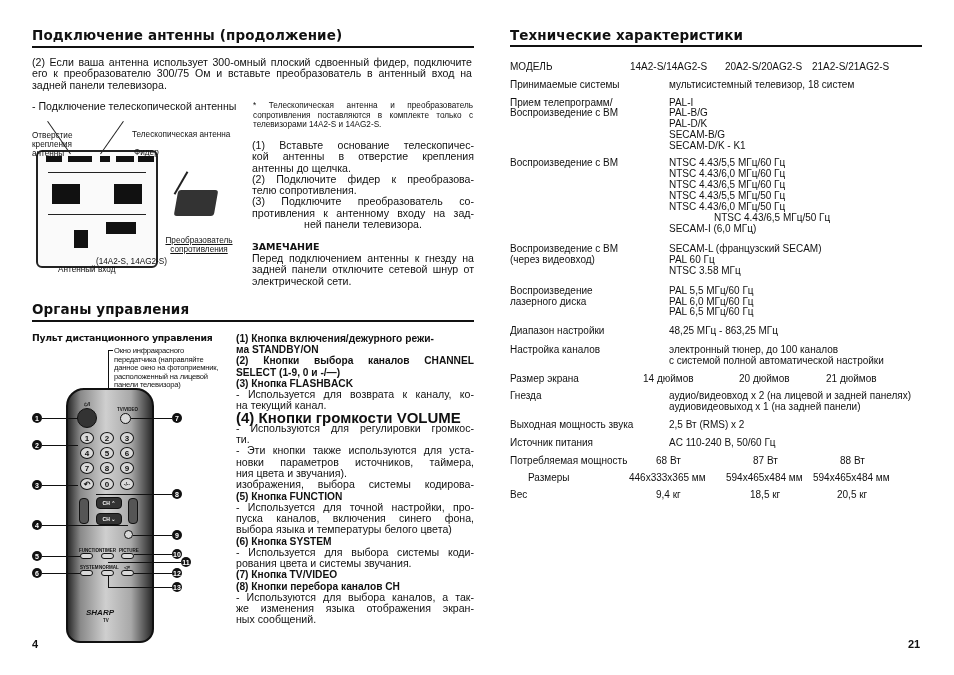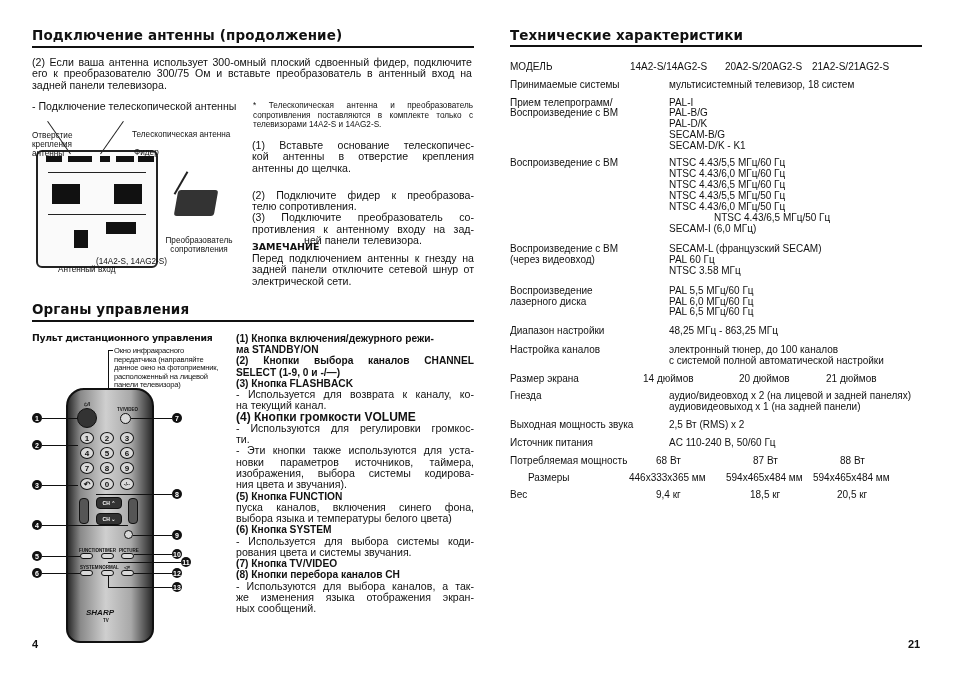--- a/index.html
+++ b/index.html
@@ -69,30 +69,30 @@
 
     <div class="tv-line" style="left:70px; top:114px; width:1px; height:40px; transform:rotate(-35deg); transform-origin:bottom;"></div>
     <div class="tv-line" style="left:100px; top:114px; width:1px; height:40px; transform:rotate(35deg); transform-origin:bottom;"></div>
 
     <div style="position:absolute; left:176px; top:190px; width:40px; height:26px; background:#333; transform:skewX(-10deg); border-radius:3px;"></div>
     <div class="tv-line" style="left:180px; top:170px; width:2px; height:26px; transform:rotate(30deg);"></div>
 
     <div class="lbl" style="left:32px; top:131px; width:45px;">Отверстие крепления антенны</div>
     <div class="lbl" style="left:132px; top:130px;">Телескопическая антенна</div>
     <div class="lbl" style="left:134px; top:148px;">Фидер</div>
-    <div class="lbl" style="left:163px; top:236px; width:72px; text-align:center;">Преобразователь сопротивления</div>
+    <div class="lbl" style="left:163px; top:236px; width:72px; text-align:center;text-decoration:underline;">Преобразователь сопротивления</div>
     <div class="lbl" style="left:96px; top:257px;">(14A2-S, 14AG2-S)</div>
     <div class="lbl" style="left:58px; top:265px;">Антенный вход</div>
   </div>
 
   <div style="position:absolute; left:252px; top:140px; width:222px;">
     <div class="p just" style="position:relative; width:222px; text-align-last:justify;">(1) Вставьте основание телескопичес-</div>
     <div class="p just" style="position:relative; width:222px; text-align-last:justify;">кой антенны в отверстие крепления</div>
     <div class="p" style="position:relative;">антенны до щелчка.</div>
-    <div class="p just" style="position:relative; width:222px; text-align-last:justify;margin-top:16px;">(2) Подключите фидер к преобразова-</div>
+    <div class="p just" style="position:relative; width:222px; text-align-last:justify;">(2) Подключите фидер к преобразова-</div>
     <div class="p" style="position:relative;">телю сопротивления.</div>
     <div class="p just" style="position:relative; width:222px; text-align-last:justify;">(3) Подключите преобразователь со-</div>
     <div class="p just" style="position:relative; width:222px; text-align-last:justify;">противления к антенному входу на зад-</div>
     <div class="p" style="position:relative;text-align:center;">ней панели телевизора.</div>
   </div>
 
   <div class="p bold" style="left:252px; top:241px; font-family:'DejaVu Sans',sans-serif; font-size:9.5px;">ЗАМЕЧАНИЕ</div>
   <div class="p just" style="left:252px; top:253px; width:222px;">Перед подключением антенны к гнезду на задней панели отключите сетевой шнур от электрической сети.</div>
 
   <div class="h1" style="left:32px; top:301px;">Органы управления</div>
@@ -179,28 +179,29 @@
   </div>
 
   <div style="position:absolute; left:236px; top:333px; width:238px;">
     <div class="p bold" style="position:relative; font-size:10.2px; line-height:11.2px;">(1) Кнопка включения/дежурного режи-</div>
     <div class="p bold" style="position:relative; font-size:10.2px; line-height:11.2px;">ма STANDBY/ON</div>
     <div class="p bold just" style="position:relative; font-size:10.2px; line-height:11.2px; text-align-last:justify;">(2) Кнопки выбора каналов CHANNEL</div>
     <div class="p bold" style="position:relative; font-size:10.2px; line-height:11.2px;">SELECT (1-9, 0 и -/—)</div>
     <div class="p bold" style="position:relative; font-size:10.2px; line-height:11.2px;">(3) Кнопка FLASHBACK</div>
     <div class="p just" style="position:relative; text-align-last:justify;">- Используется для возврата к каналу, ко-</div>
     <div class="p" style="position:relative;">на текущий канал.</div>
-    <div class="p bold" style="position:relative; font-size:12px; line-height:11.2px;">(4) Кнопки громкости VOLUME</div>
+    <div class="p bold" style="position:relative; font-size:15px; line-height:11.2px;">(4) Кнопки громкости VOLUME</div>
     <div class="p just" style="position:relative; text-align-last:justify;">- Используются для регулировки громкос-</div>
     <div class="p" style="position:relative;">ти.</div>
     <div class="p just" style="position:relative; text-align-last:justify;">- Эти кнопки также используются для уста-</div>
     <div class="p just" style="position:relative; text-align-last:justify;">новки параметров источников, таймера,</div>
+    <div class="p" style="position:relative;">ния цвета и звучания).</div>
     <div class="p just" style="position:relative; text-align-last:justify;">изображения, выбора системы кодирова-</div>
-    <div class="p" style="position:relative;">ния цвета и звучания).</div>
     <div class="p bold" style="position:relative; font-size:10.2px; line-height:11.2px;">(5) Кнопка FUNCTION</div>
+    <div class="p just" style="position:relative; text-align-last:justify;">- Используется для точной настройки, про-</div>
     <div class="p just" style="position:relative; text-align-last:justify;">пуска каналов, включения синего фона,</div>
     <div class="p" style="position:relative;">выбора языка и температуры белого цвета)</div>
     <div class="p bold" style="position:relative; font-size:10.2px; line-height:11.2px;">(6) Кнопка SYSTEM</div>
     <div class="p just" style="position:relative; text-align-last:justify;">- Используется для выбора системы коди-</div>
     <div class="p" style="position:relative;">рования цвета и системы звучания.</div>
     <div class="p bold" style="position:relative; font-size:10.2px; line-height:11.2px;">(7) Кнопка TV/VIDEO</div>
     <div class="p bold" style="position:relative; font-size:10.2px; line-height:11.2px;">(8) Кнопки перебора каналов CH</div>
     <div class="p just" style="position:relative; text-align-last:justify;">- Используются для выбора каналов, а так-</div>
     <div class="p just" style="position:relative; text-align-last:justify;">же изменения языка отображения экран-</div>
     <div class="p" style="position:relative;">ных сообщений.</div>

